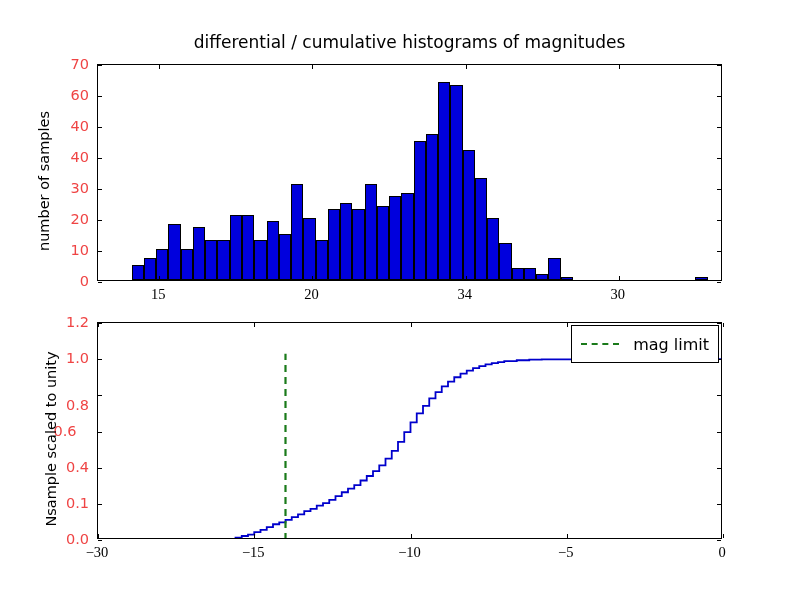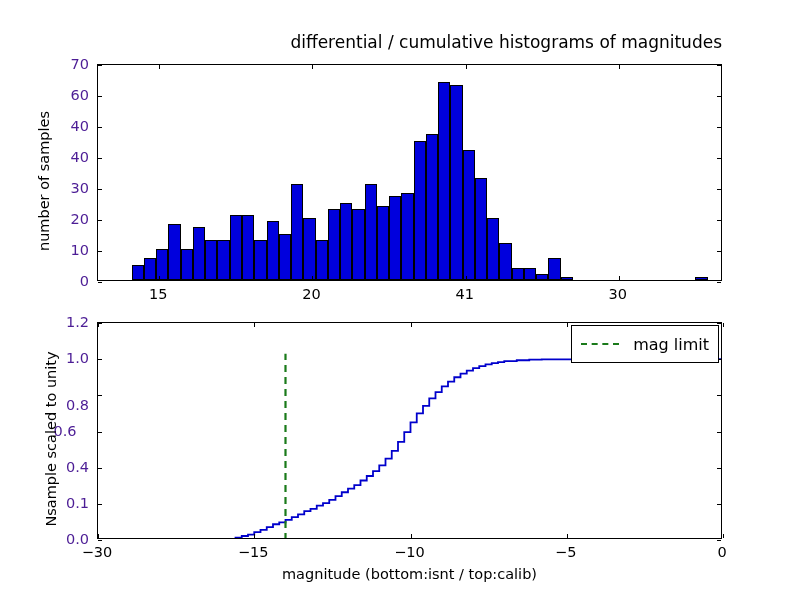--- a/index.html
+++ b/index.html
@@ -59,25 +59,26 @@
   .tick-y.left-in  { left: 0; width: 4px; }
   .tick-y.right-in { right: 0; width: 4px; }
 
   .ticklabel-x {
     position: absolute;
     font-size: 14.5px;
     color: #000000;
     text-align: center;
     white-space: nowrap;
     transform: translateX(-50%);
+    font-family: Liberation Serif, serif;
   }
   .ticklabel-y {
     position: absolute;
     font-size: 14.5px;
-    color: #4c1d95;
+    color: #ef4444;
     text-align: right;
     white-space: nowrap;
     transform: translateY(-50%);
   }
 
   
   .axlabel-y {
     position: absolute;
     font-size: 14.5px;
     color: #000000;
@@ -125,21 +126,21 @@
     font-size: 16px;
     color: #000000;
     white-space: nowrap;
   }
 </style>
 </head>
 <body>
 
 <div id="figure">
 
-  <div class="fig-title" style="left:97px; top:32px; width:625px;text-align:right;">differential / cumulative histograms of magnitudes</div>
+  <div class="fig-title" style="left:97px; top:32px; width:625px;">differential / cumulative histograms of magnitudes</div>
 
   <div class="axes" id="top-axes" style="left:97px; top:64px; width:625px; height:217px;">
     <div class="plotclip" id="top-plot">
         <div class="bar" style="left:33.70098039215686px; width:12.254901960784323px; height:15.5px;background:#0000dd; border-color:#000000;"></div>
         <div class="bar" style="left:45.95588235294118px; width:12.25490196078433px; height:21.700000000000003px;background:#0000dd; border-color:#000000;"></div>
         <div class="bar" style="left:58.21078431372551px; width:12.254901960784323px; height:31px;background:#0000dd; border-color:#000000;"></div>
         <div class="bar" style="left:70.46568627450984px; width:12.254901960784323px; height:55.8px;background:#0000dd; border-color:#000000;"></div>
         <div class="bar" style="left:82.7205882352941px; width:12.254901960784267px; height:31px;background:#0000dd; border-color:#000000;"></div>
         <div class="bar" style="left:94.97549019607848px; width:12.254901960784267px; height:52.7px;background:#0000dd; border-color:#000000;"></div>
         <div class="bar" style="left:107.23039215686275px; width:12.254901960784267px; height:40.300000000000004px;background:#0000dd; border-color:#000000;"></div>
@@ -206,21 +207,21 @@
       <div class="ticklabel-y" style="left:41px; top:219px; width:48px;">20</div>
       <div class="ticklabel-y" style="left:41px; top:188px; width:48px;">30</div>
       <div class="ticklabel-y" style="left:41px; top:157px; width:48px;">40</div>
       <div class="ticklabel-y" style="left:41px; top:126px; width:48px;">40</div>
       <div class="ticklabel-y" style="left:41px; top:95px; width:48px;">60</div>
       <div class="ticklabel-y" style="left:41px; top:64px; width:48px;">70</div>
     </div>
   <div id="top-xticklabels">
       <div class="ticklabel-x" style="left:158.27450980392157px; top:286px;">15</div>
       <div class="ticklabel-x" style="left:311.4607843137255px; top:286px;">20</div>
-      <div class="ticklabel-x" style="left:464.64705882352945px; top:286px;">41</div>
+      <div class="ticklabel-x" style="left:464.64705882352945px; top:286px;">34</div>
       <div class="ticklabel-x" style="left:617.8333333333334px; top:286px;">30</div>
     </div>
 
   <div class="axlabel-y" style="left:-36px; top:172.5px; width:160px;">number of samples</div>
 
   <div class="axes" id="bot-axes" style="left:97px; top:322px; width:625px; height:217px;">
     <div class="plotclip" id="bot-plot">
       <svg id="cum-svg" width="625" height="217" viewBox="0 0 625 217" preserveAspectRatio="none">
         <polyline id="cum-path" fill="none" stroke="#0000cc" stroke-width="1.8" points="0.00,217.00 31.25,217.00 31.25,217.00 62.50,217.00 62.50,217.00 93.75,217.00 93.75,217.00 118.75,217.00 118.75,217.00 131.25,217.00 131.25,215.91 137.50,215.91 137.50,214.65 143.75,214.65 143.75,213.02 150.00,213.02 150.00,211.57 156.25,211.57 156.25,209.04 162.50,209.04 162.50,206.87 168.75,206.87 168.75,204.16 175.00,204.16 175.00,201.27 181.25,201.27 181.25,199.28 187.50,199.28 187.50,196.93 193.75,196.93 193.75,194.03 200.00,194.03 200.00,191.32 206.25,191.32 206.25,188.07 212.50,188.07 212.50,185.90 218.75,185.90 218.75,182.64 225.00,182.64 225.00,180.11 231.25,180.11 231.25,176.86 237.50,176.86 237.50,173.06 243.75,173.06 243.75,169.26 250.00,169.26 250.00,165.64 256.25,165.64 256.25,162.21 262.50,162.21 262.50,157.51 268.75,157.51 268.75,152.99 275.00,152.99 275.00,148.10 281.25,148.10 281.25,142.32 287.50,142.32 287.50,135.63 293.75,135.63 293.75,127.85 300.00,127.85 300.00,118.81 306.25,118.81 306.25,109.04 312.50,109.04 312.50,99.28 318.75,99.28 318.75,90.42 325.00,90.42 325.00,82.82 331.25,82.82 331.25,75.41 337.50,75.41 337.50,69.08 343.75,69.08 343.75,63.29 350.00,63.29 350.00,58.59 356.25,58.59 356.25,54.25 362.50,54.25 362.50,50.63 368.75,50.63 368.75,47.56 375.00,47.56 375.00,45.21 381.25,45.21 381.25,43.04 387.50,43.04 387.50,41.41 393.75,41.41 393.75,40.14 400.00,40.14 400.00,39.06 406.25,39.06 406.25,38.16 418.75,38.16 418.75,37.25 431.25,37.25 431.25,36.71 443.75,36.71 443.75,36.35 500.00,36.35 500.00,36.17 562.50,36.17 562.50,36.17 618.75,36.17 618.75,36.17 625.00,36.17 625.00,36.17"></polyline>
         <line id="maglimit-line" stroke="#1a7a1a" stroke-width="2.2" stroke-dasharray="7,5" x1="187.5" x2="187.5" y1="217" y2="30.741666666666646"></line>
@@ -269,15 +270,14 @@
   <div id="bot-xticklabels">
       <div class="ticklabel-x" style="left:97px; top:544px;">−30</div>
       <div class="ticklabel-x" style="left:253.25px; top:544px;text-align:center;">−15</div>
       <div class="ticklabel-x" style="left:409.5px; top:544px;">−10</div>
       <div class="ticklabel-x" style="left:565.75px; top:544px;">−5</div>
       <div class="ticklabel-x" style="left:722px; top:544px;">0</div>
     </div>
 
   <div class="axlabel-y" style="left:-49px; top:430.5px; width:200px;">Nsample scaled to unity</div>
 
-  <div class="axlabel-x" style="left:97px; top:566px; width:625px;">magnitude (bottom:isnt / top:calib)</div>
 
 </div>
 
 </body></html>

